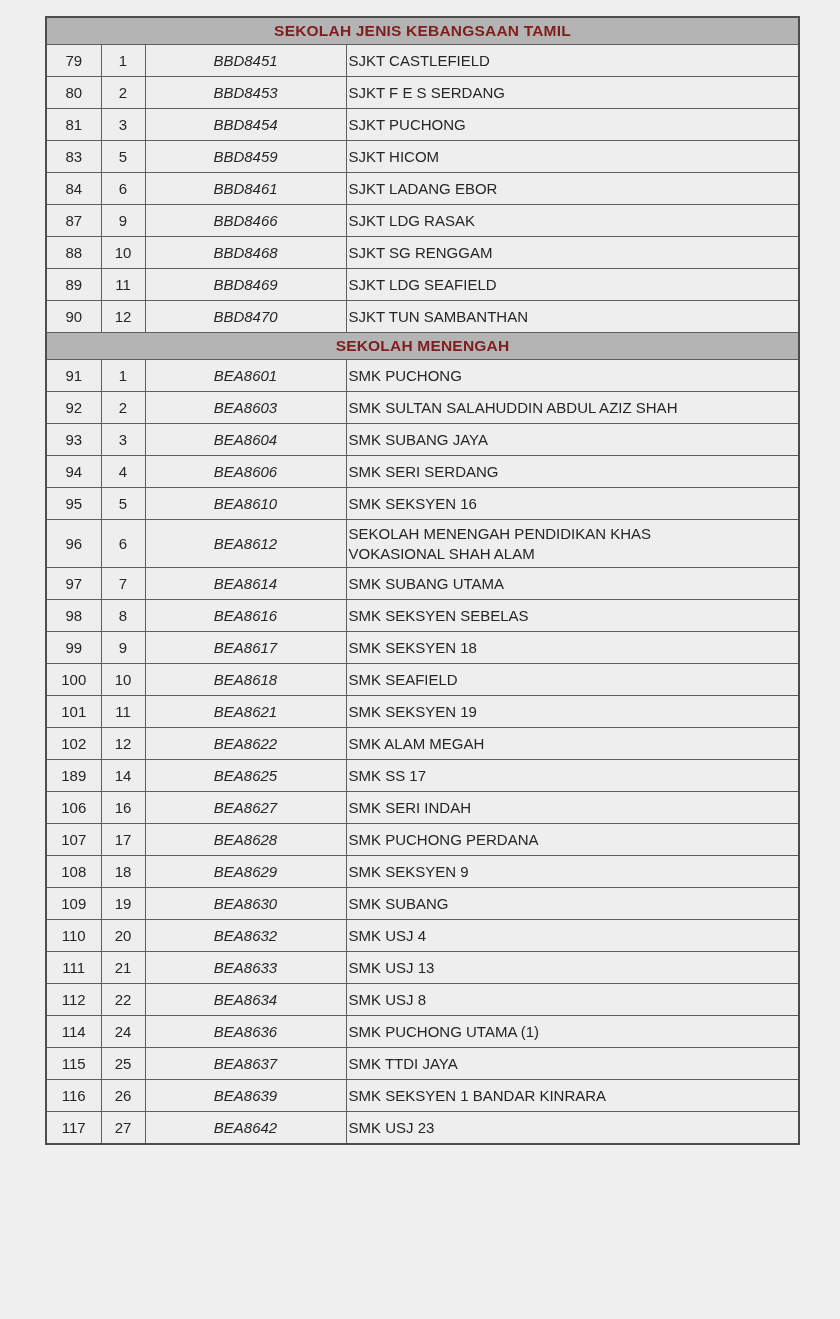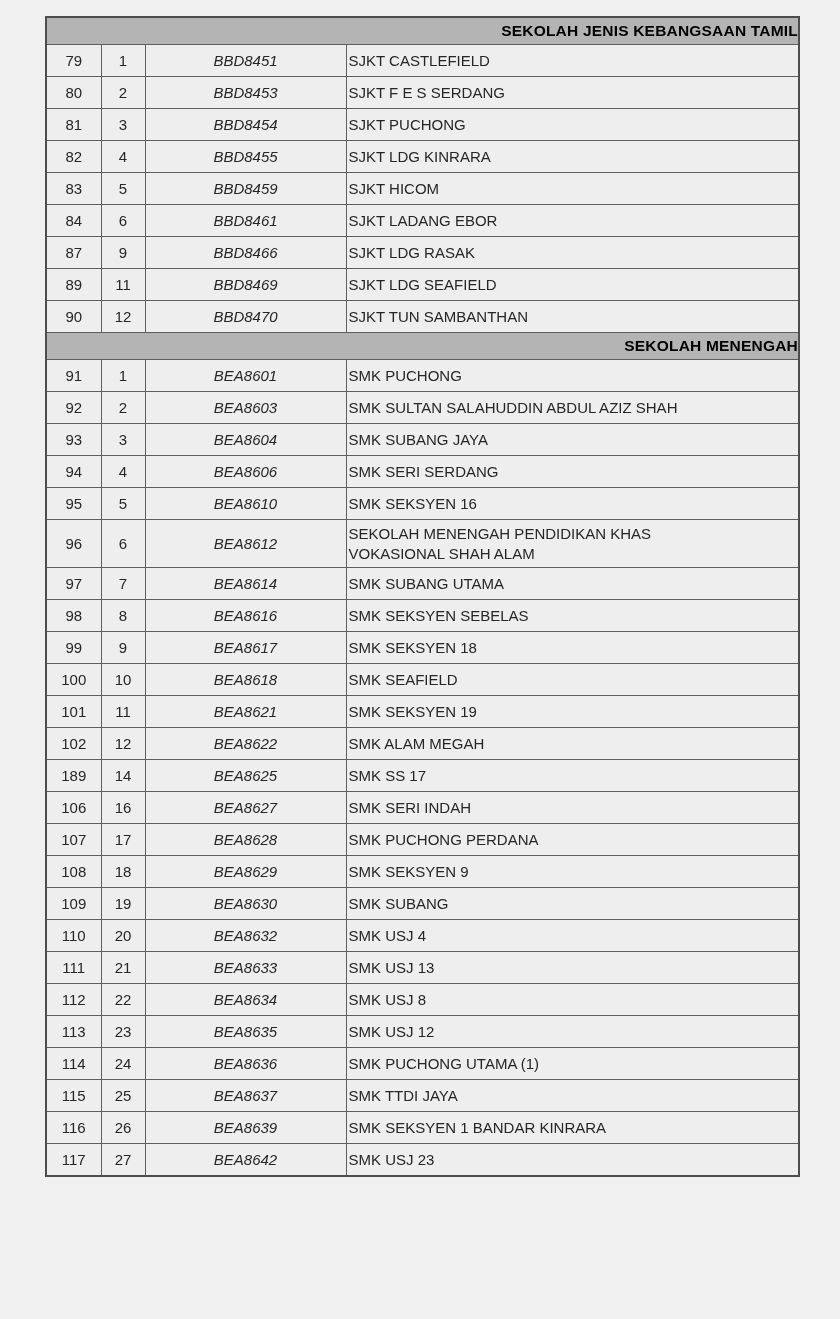--- a/index.html
+++ b/index.html
@@ -30,24 +30,24 @@
     border: 1px solid #5e5e60;
     color: #262626;
     font-size: 15px;
     line-height: 1.3;
     padding: 4px 2px;
     vertical-align: middle;
     overflow: hidden;
   }
   tr.section-header-row td {
     background: #b5b4b5;
-    color: #000000;
+    color: #7f1d1d;
     font-weight: bold;
     font-size: 15.5px;
-    text-align: right;
+    text-align: center;
     height: 20px;
     padding: 3px 0;
     letter-spacing: 0.2px;
   }
   tr.data-row td {
     height: 23px;
     background: #efeeef;
   }
   td.cell-num {
     text-align: center;
@@ -98,26 +98,20 @@
     <td class="cell-name">SJKT F E S SERDANG</td>
   </tr>
 
   <tr class="data-row">
     <td class="cell-num">81</td>
     <td class="cell-num">3</td>
     <td class="cell-code">BBD8454</td>
     <td class="cell-name">SJKT PUCHONG</td>
   </tr>
 
-  <tr class="data-row">
-    <td class="cell-num">82</td>
-    <td class="cell-num">4</td>
-    <td class="cell-code">BBD8455</td>
-    <td class="cell-name">SJKT LDG KINRARA</td>
-  </tr>
 
   <tr class="data-row">
     <td class="cell-num">83</td>
     <td class="cell-num">5</td>
     <td class="cell-code">BBD8459</td>
     <td class="cell-name">SJKT HICOM</td>
   </tr>
 
   <tr class="data-row">
     <td class="cell-num">84</td>
@@ -128,20 +122,26 @@
 
 
 
   <tr class="data-row">
     <td class="cell-num">87</td>
     <td class="cell-num">9</td>
     <td class="cell-code">BBD8466</td>
     <td class="cell-name">SJKT LDG RASAK</td>
   </tr>
 
+  <tr class="data-row">
+    <td class="cell-num">88</td>
+    <td class="cell-num">10</td>
+    <td class="cell-code">BBD8468</td>
+    <td class="cell-name">SJKT SG RENGGAM</td>
+  </tr>
 
   <tr class="data-row">
     <td class="cell-num">89</td>
     <td class="cell-num">11</td>
     <td class="cell-code">BBD8469</td>
     <td class="cell-name">SJKT LDG SEAFIELD</td>
   </tr>
 
   <tr class="data-row">
     <td class="cell-num">90</td>
@@ -290,26 +290,20 @@
     <td class="cell-name">SMK USJ 13</td>
   </tr>
 
   <tr class="data-row">
     <td class="cell-num">112</td>
     <td class="cell-num">22</td>
     <td class="cell-code">BEA8634</td>
     <td class="cell-name">SMK USJ 8</td>
   </tr>
 
-  <tr class="data-row">
-    <td class="cell-num">113</td>
-    <td class="cell-num">23</td>
-    <td class="cell-code">BEA8635</td>
-    <td class="cell-name">SMK USJ 12</td>
-  </tr>
 
   <tr class="data-row">
     <td class="cell-num">114</td>
     <td class="cell-num">24</td>
     <td class="cell-code">BEA8636</td>
     <td class="cell-name">SMK PUCHONG UTAMA (1)</td>
   </tr>
 
   <tr class="data-row">
     <td class="cell-num">115</td>

